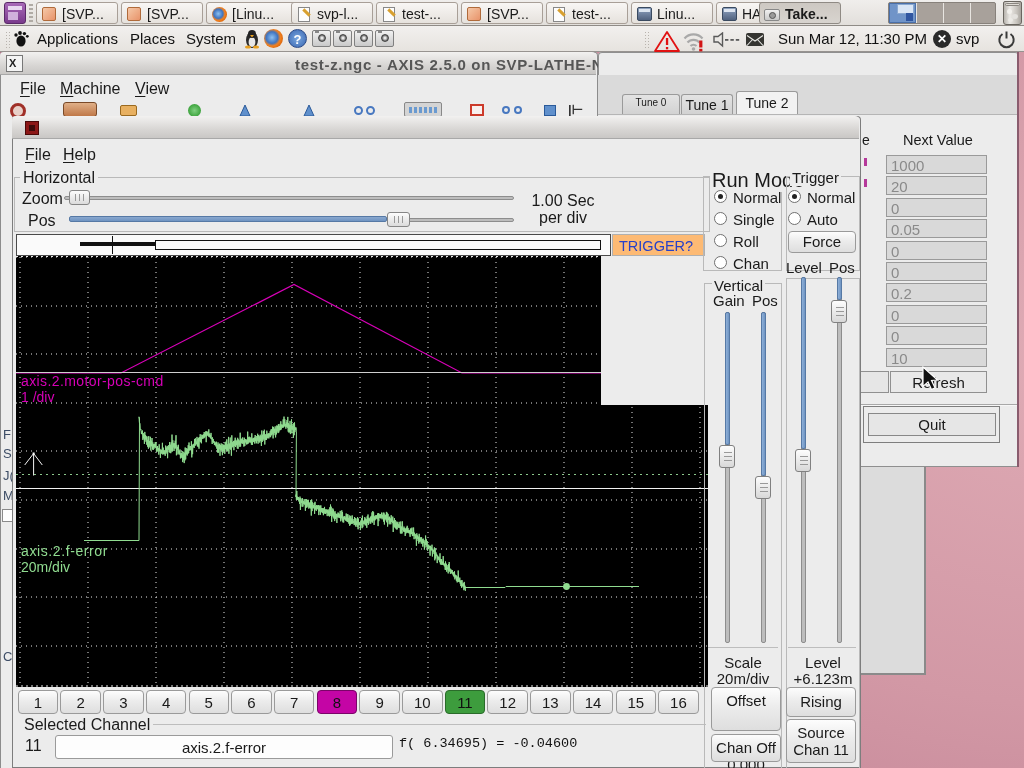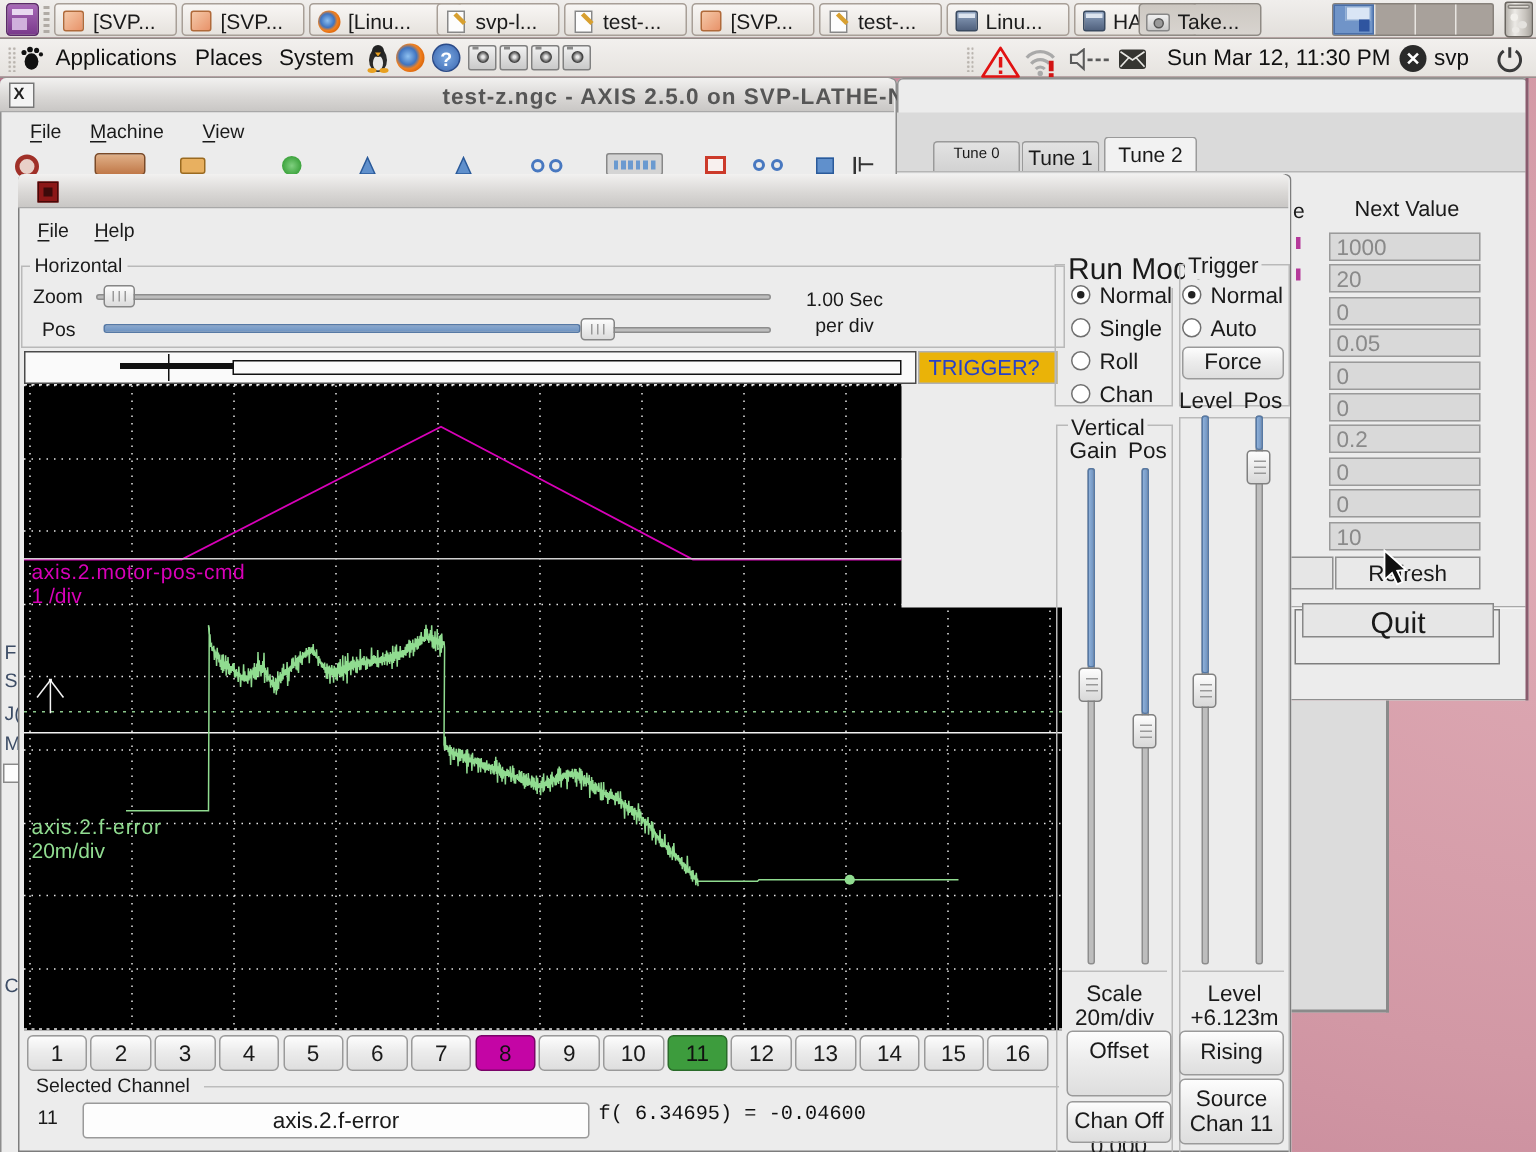--- a/index.html
+++ b/index.html
@@ -1,19 +1,19 @@
 <!DOCTYPE html>
 <html><head><meta charset="utf-8"><style>
 *{margin:0;padding:0;box-sizing:border-box;}
 html,body{width:1024px;height:768px;overflow:hidden;}
 body{font-family:"Liberation Sans",sans-serif;position:relative;
  background:#c08090;}
 .abs{position:absolute;}
 .t13{font-size:13px;color:#1a1a1a;}
-.t15{font-size:13px;color:#1a1a1a;}
+.t15{font-size:16px;color:#1a1a1a;}
 .btn{background:linear-gradient(#fdfdfd,#ececec 45%,#dedede);border:1px solid #9a9a9a;border-radius:4px;text-align:center;color:#1a1a1a;}
 u{text-decoration:underline;text-underline-offset:2px;}
 </style></head>
 <body>
 
 <div class="abs" style="left:0;top:0;width:1024px;height:768px;background:radial-gradient(1100px 820px at 1070px 360px,#dfabb5 0%,#d298a5 42%,#c08093 78%,#b67389 100%);"></div>
 
 <div class="abs" id="axiswin" style="left:0;top:52px;width:598px;height:716px;background:#ececec;border-radius:4px 4px 0 0;box-shadow:inset 1px 1px 0 #8c8c8c, inset -1px 0 0 #8c8c8c;">
 
   <div class="abs" style="left:0;top:0;width:596px;height:23px;background:linear-gradient(#f2f1f0,#d8d6d4 60%,#c9c7c5);border-bottom:1px solid #a8a8a8;border-radius:4px 4px 0 0;"></div>
@@ -77,21 +77,21 @@
     <div class="abs" style="left:288px;top:253px;width:101px;height:19px;background:#d9d9d9;border:1px solid #9a9a9a;font-size:15px;color:#8a8a8a;padding:1px 0 0 4px;">0</div>
     <div class="abs" style="left:288px;top:274px;width:101px;height:19px;background:#d9d9d9;border:1px solid #9a9a9a;font-size:15px;color:#8a8a8a;padding:1px 0 0 4px;">0</div>
     <div class="abs" style="left:288px;top:296px;width:101px;height:19px;background:#d9d9d9;border:1px solid #9a9a9a;font-size:15px;color:#8a8a8a;padding:1px 0 0 4px;">10</div>
 
   <div class="abs" style="left:258px;top:319px;width:33px;height:22px;background:#e6e6e6;border:1px solid #909090;"></div>
   <div class="abs" style="left:292px;top:319px;width:97px;height:22px;font-size:15px;color:#1a1a1a;text-align:center;padding-top:2px;background:#e9e9e9;border:1px solid #909090;">Refresh</div>
 
   <div class="abs" style="left:250px;top:352px;width:169px;height:2px;border-top:1px solid #a8a8a8;border-bottom:1px solid #f6f6f6;"></div>
 
   <div class="abs" style="left:265px;top:354px;width:137px;height:37px;border:1px solid #7e7e7e;"></div>
-  <div class="abs" style="left:270px;top:350px;width:128px;height:23px;font-size:20px;color:#1a1a1a;text-align:center;padding-top:2px;background:#e6e6e6;border:1px solid #888;">Quit</div>
+  <div class="abs" style="left:270px;top:361px;width:128px;height:23px;font-size:15px;color:#1a1a1a;text-align:center;padding-top:2px;background:#e6e6e6;border:1px solid #888;">Quit</div>
 
   <div class="abs" style="left:266px;top:106px;width:3px;height:8px;background:#b5399a;"></div>
   <div class="abs" style="left:266px;top:127px;width:3px;height:8px;background:#b5399a;"></div>
   <div class="abs" style="left:419px;top:0px;width:2px;height:415px;background:#8a5c6e;"></div>
 </div>
 
 <div class="abs" style="left:860px;top:467px;width:66px;height:208px;background:#dcdcdc;border-right:2px solid #8a8a8a;border-bottom:2px solid #8a8a8a;"></div>
 
 <div class="abs" id="scope" style="left:12px;top:116px;width:849px;height:652px;background:#ececec;border-radius:4px 4px 0 0;box-shadow:inset 0 0 0 1px #7d7d7d;">
 
@@ -123,21 +123,21 @@
     <div style="position:absolute;left:14px;top:3px;width:1px;height:7px;background:#999;"></div>
   </div>
   <div class="abs t15" style="left:516px;top:76px;width:70px;text-align:center;">1.00 Sec</div>
   <div class="abs t15" style="left:516px;top:93px;width:70px;text-align:center;">per div</div>
 
   <div class="abs" style="left:4px;top:118px;width:595px;height:22px;background:#fafafa;border:1px solid #4a4a4a;"></div>
   <div class="abs" style="left:143px;top:124px;width:446px;height:10px;border:1px solid #111;"></div>
   <div class="abs" style="left:68px;top:126px;width:76px;height:4px;background:#111;"></div>
   <div class="abs" style="left:100px;top:120px;width:1px;height:18px;background:#111;"></div>
 
-  <div class="abs" style="left:600px;top:118px;width:93px;height:22px;background:#eab308;border:1px solid #b0b0b0;">
+  <div class="abs" style="left:600px;top:118px;width:93px;height:22px;background:#fdba74;border:1px solid #b0b0b0;">
     <div class="abs" style="left:6px;top:3px;font-size:14.5px;color:#2741c8;white-space:nowrap;">TRIGGER?</div>
   </div>
 
   <svg class="abs" style="left:4px;top:140px" width="692" height="431" viewBox="0 0 692 431">
 <rect width="692" height="431" fill="#000"></rect>
 <line x1="4" y1="1" x2="4" y2="431" stroke="#e8e8e8" stroke-width="1" stroke-dasharray="1 4"></line>
       <line x1="72" y1="1" x2="72" y2="431" stroke="#e8e8e8" stroke-width="1" stroke-dasharray="1 4"></line>
       <line x1="140" y1="1" x2="140" y2="431" stroke="#e8e8e8" stroke-width="1" stroke-dasharray="1 4"></line>
       <line x1="208" y1="1" x2="208" y2="431" stroke="#e8e8e8" stroke-width="1" stroke-dasharray="1 4"></line>
       <line x1="276" y1="1" x2="276" y2="431" stroke="#e8e8e8" stroke-width="1" stroke-dasharray="1 4"></line>
@@ -324,21 +324,21 @@
         <div style="position:absolute;left:1px;top:1px;width:11px;height:3px;background:#dde5f0;"></div>
       </div>
       <div class="abs" style="left:25px;top:3px;font-size:14px;color:#1a1a1a;white-space:nowrap;">Linu...</div>
     </div>
     <div class="abs" style="left:716px;top:2px;width:82px;height:22px;background:linear-gradient(#f8f6f4,#e6e2dd);border:1px solid #a89f97;border-radius:3px;">
       <div style="position:absolute;left:5px;top:4px;width:15px;height:14px;background:linear-gradient(#8fa3c0,#51627e);border:1px solid #3a4a60;border-radius:2px;">
         <div style="position:absolute;left:1px;top:1px;width:11px;height:3px;background:#dde5f0;"></div>
       </div>
       <div class="abs" style="left:25px;top:3px;font-size:14px;color:#1a1a1a;white-space:nowrap;">HAL ...</div>
     </div>
-    <div class="abs" style="left:759px;top:2px;width:82px;height:22px;background:linear-gradient(#cdc8c2,#d8d4cf);border:1px solid #8f8a84;border-radius:3px;">
+    <div class="abs" style="left:759px;top:2px;width:82px;height:22px;background:linear-gradient(#cdc8c2,#d8d4cf);border:1px solid #8f8a84;border-radius:3px;font-weight:bold;">
       <div style="position:absolute;left:4px;top:6px;width:16px;height:12px;background:linear-gradient(#f0f0f0,#c9c9c9);border:1px solid #888;border-radius:2px;">
         <div style="position:absolute;left:4px;top:2px;width:7px;height:7px;border-radius:50%;border:1px solid #555;background:#9a9a9a;"></div>
       </div>
       <div class="abs" style="left:25px;top:3px;font-size:14px;color:#1a1a1a;white-space:nowrap;">Take...</div>
     </div>
     <div class="abs" style="left:888px;top:2px;width:108px;height:22px;background:#a8a19b;border:1px solid #87817b;border-radius:2px;">
 <div class="abs" style="left:0px;top:0px;width:27px;height:20px;background:#7094c8;border:1px solid #4a6fa8;">
 <div class="abs" style="left:7px;top:0px;width:17px;height:10px;background:#d9e5f5;border:1px solid #8aa8d0;"></div>
 <div class="abs" style="left:16px;top:9px;width:7px;height:8px;background:#2f55a0;"></div>
       </div>

